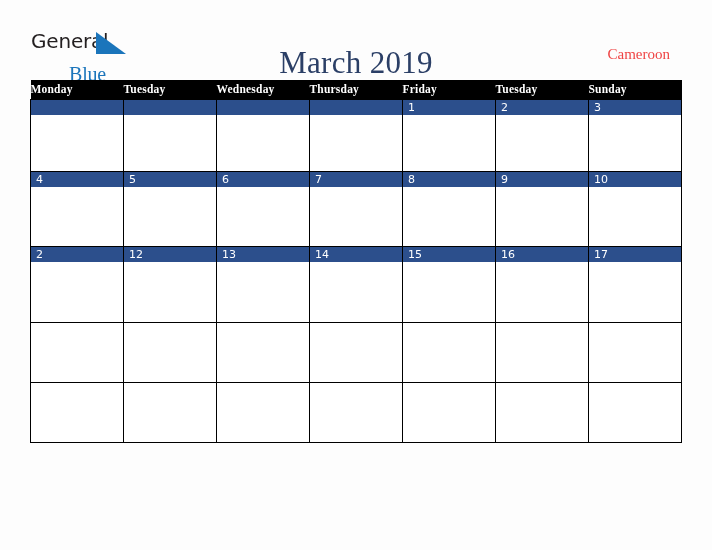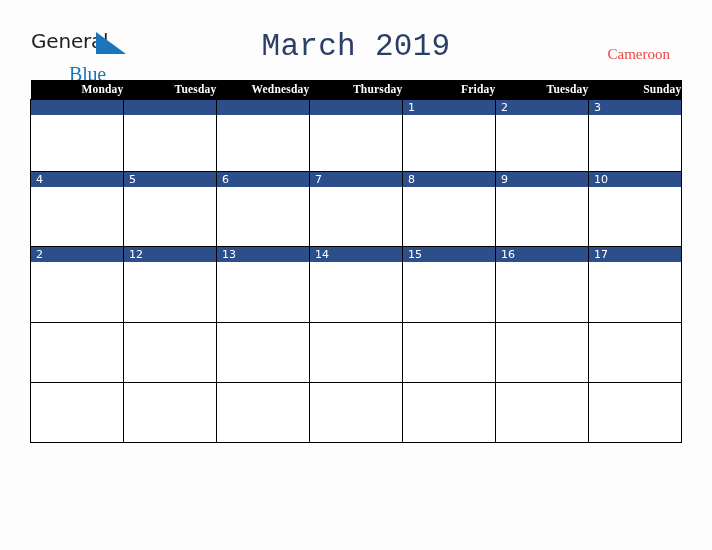--- a/index.html
+++ b/index.html
@@ -60,23 +60,23 @@
     top: 2px;
     width: 30px;
     height: 22px;
   }
 
   
   .month-title {
     position: absolute;
     left: 0;
     right: 0;
-    top: 4px;
+    top: 20px;
     text-align: center;
-    font-family: Liberation Mono, monospace;
+    font-family: Liberation Serif, serif;
     font-size: 31px;
     line-height: 38px;
     color: #2b3f66;
     letter-spacing: 0.3px;
   }
 
   
   .country {
     position: absolute;
     right: 12px;
@@ -105,21 +105,21 @@
 
   
   .dow-row th {
     background: #000000;
     color: #ffffff;
     font-family: "Liberation Serif", "DejaVu Serif", serif;
     font-weight: bold;
     font-size: 11.5px;
     line-height: 19px;
     height: 19px;
-    text-align: right;
+    text-align: left;
     border: none;
     letter-spacing: 0.2px;
   }
 
   
   .num-row td {
     background: #2c4f8c;
     color: #ffffff;
     height: 15px;
     font-size: 11px;

